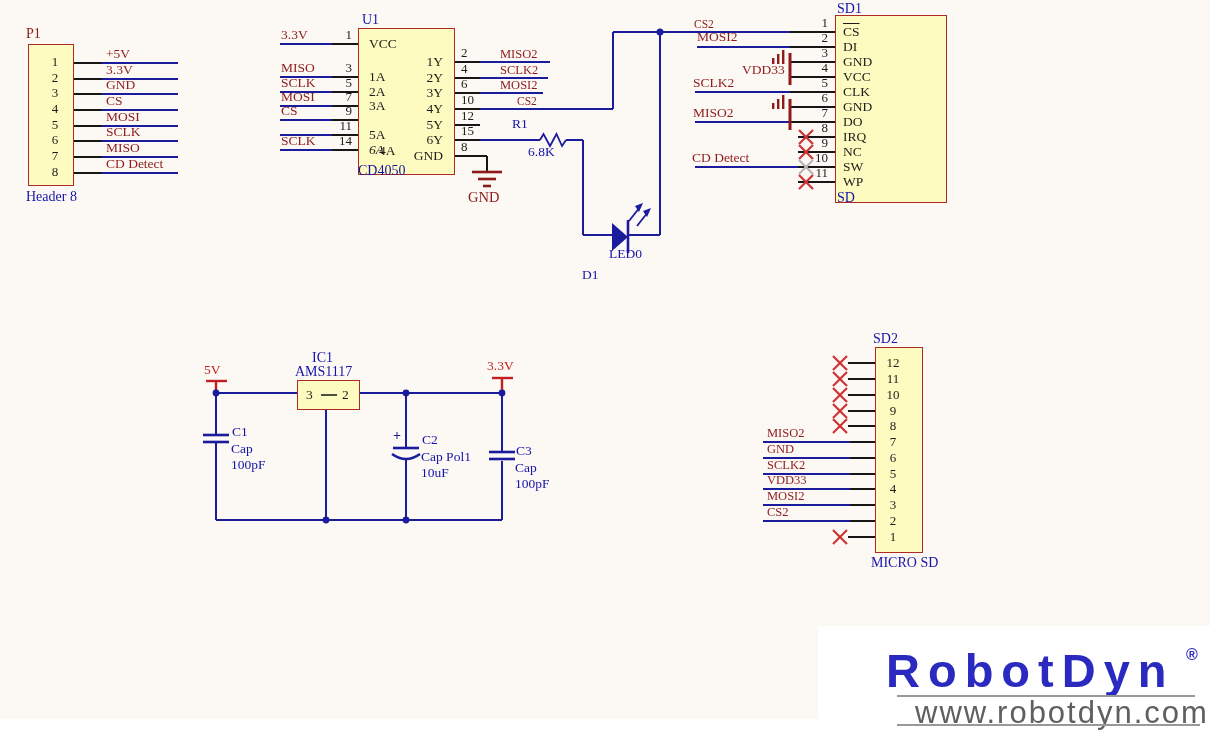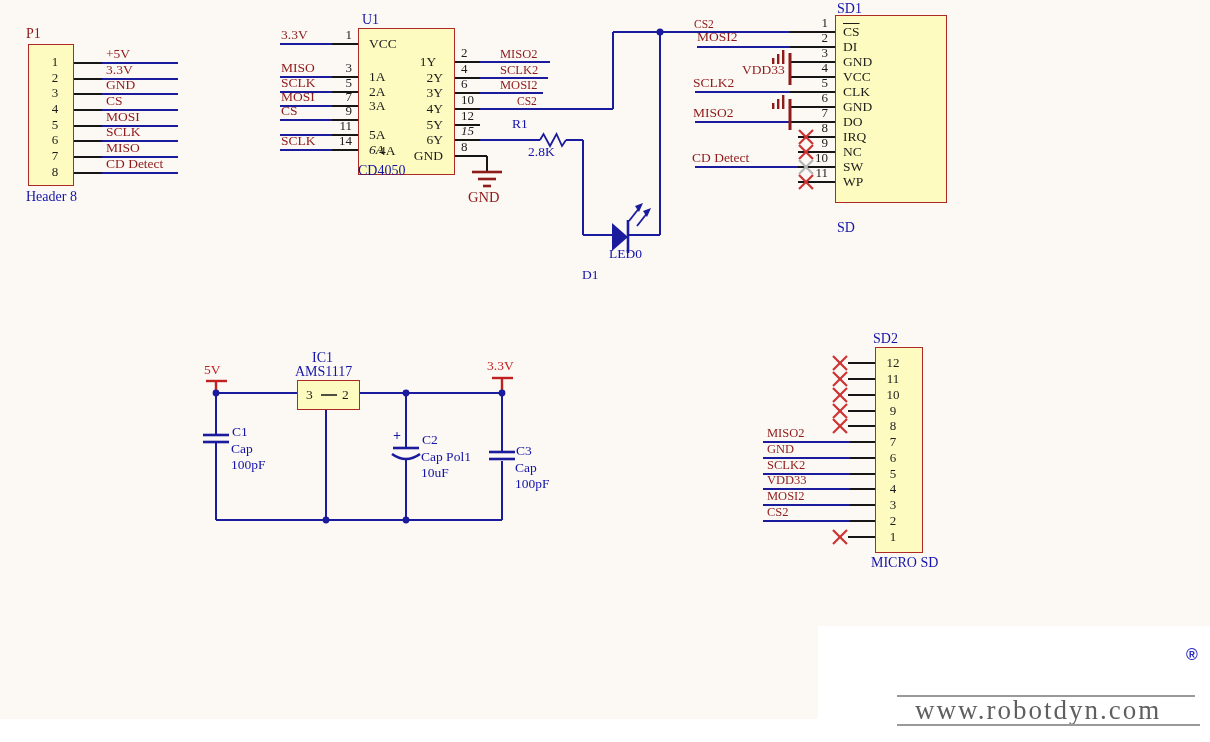--- a/index.html
+++ b/index.html
@@ -43,22 +43,22 @@
   .xr{stroke:var(--xred);stroke-width:2.2;fill:none;}
   .xg{stroke:var(--xgray);stroke-width:2.2;fill:none;}
   .dot{fill:var(--wire);}
   .ledf{fill:var(--wire);}
   .ico{fill:var(--gndred);}
   .dash{stroke:#222;stroke-width:1.6;}
   
   .brand{position:absolute;z-index:3;font-family:"Liberation Sans","DejaVu Sans",sans-serif;
     font-weight:800;font-size:47px;letter-spacing:8px;color:var(--logoblue);}
   .regmark{position:absolute;z-index:3;font-family:"Liberation Sans",sans-serif;font-size:16px;font-weight:bold;color:var(--logoblue);}
-  .logourl{position:absolute;z-index:3;font-family:Liberation Serif, serif;
-    font-size:27px;letter-spacing:2px;color:var(--logogray);}
+  .logourl{position:absolute;z-index:3;font-family:Liberation Sans, sans-serif;
+    font-size:31px;letter-spacing:2px;color:var(--logogray);}
   .logoline{position:absolute;z-index:3;height:2px;background:#999;}
 </style>
 </head>
 <body>
 
 <div id="canvas">
 
   <div class="white-block" style="left:818px;top:626px;width:392px;height:116px;"></div>
   <div class="white-block" style="left:0;top:719px;width:1210px;height:23px;"></div>
 
@@ -291,47 +291,47 @@
   <span class="t net" style="left:281px;top:89px;">MOSI</span>
   <span class="t net" style="left:281px;top:103px;">CS</span>
   <span class="t net" style="left:281px;top:133px;">SCLK</span>
   <span class="t pn" style="left:369px;top:36px;">VCC</span>
   <span class="t pn" style="left:369px;top:69px;">1A</span>
   <span class="t pn" style="left:369px;top:84px;">2A</span>
   <span class="t pn" style="left:369px;top:98px;">3A</span>
   <span class="t pn" style="left:379px;top:112px;margin-top:31px;">4A</span>
   <span class="t pn" style="left:369px;top:127px;">5A</span>
   <span class="t pn" style="left:369px;top:142px;font-style:italic;">6A</span>
-  <span class="t pn ar" style="left:413px;top:54px;width:30px;text-align:center;">1Y</span>
+  <span class="t pn ar" style="left:413px;top:54px;width:30px;">1Y</span>
   <span class="t pn ar" style="left:413px;top:70px;width:30px;">2Y</span>
   <span class="t pn ar" style="left:413px;top:85px;width:30px;">3Y</span>
   <span class="t pn ar" style="left:413px;top:101px;width:30px;">4Y</span>
   <span class="t pn ar" style="left:413px;top:117px;width:30px;">5Y</span>
   <span class="t pn ar" style="left:413px;top:132px;width:30px;">6Y</span>
   <span class="t pn ar" style="left:405px;top:148px;width:38px;">GND</span>
   <span class="t num" style="left:461px;top:45px;">2</span>
   <span class="t num" style="left:461px;top:61px;">4</span>
   <span class="t num" style="left:461px;top:76px;">6</span>
   <span class="t num" style="left:461px;top:92px;">10</span>
   <span class="t num" style="left:461px;top:108px;">12</span>
-  <span class="t num" style="left:461px;top:123px;font-style:italic;">15</span>
+  <span class="t num" style="left:461px;top:123px;">15</span>
   <span class="t num" style="left:461px;top:139px;">8</span>
   <span class="t net net12" style="left:500px;top:47px;">MISO2</span>
   <span class="t net net12" style="left:500px;top:63px;">SCLK2</span>
   <span class="t net net12" style="left:500px;top:78px;">MOSI2</span>
   <span class="t net net11" style="left:517px;top:95px;">CS2</span>
   <span class="t gndlbl" style="left:468px;top:189px;">GND</span>
 
   <span class="t val" style="left:512px;top:116px;">R1</span>
-  <span class="t val" style="left:528px;top:144px;">2.8K</span>
+  <span class="t val" style="left:528px;top:144px;">6.8K</span>
   <span class="t val" style="left:609px;top:246px;">LED0</span>
   <span class="t val" style="left:582px;top:267px;">D1</span>
 
   <span class="t ref" style="left:837px;top:1px;">SD1</span>
-  <span class="t ref" style="left:837px;top:220px;">SD</span>
+  <span class="t ref" style="left:837px;top:190px;">SD</span>
   <span class="t num ar" style="left:802px;top:15px;width:26px;">1</span>
   <span class="t num ar" style="left:802px;top:30px;width:26px;">2</span>
   <span class="t num ar" style="left:802px;top:45px;width:26px;">3</span>
   <span class="t num ar" style="left:802px;top:60px;width:26px;">4</span>
   <span class="t num ar" style="left:802px;top:75px;width:26px;">5</span>
   <span class="t num ar" style="left:802px;top:90px;width:26px;">6</span>
   <span class="t num ar" style="left:802px;top:105px;width:26px;">7</span>
   <span class="t num ar" style="left:802px;top:120px;width:26px;">8</span>
   <span class="t num ar" style="left:802px;top:135px;width:26px;">9</span>
   <span class="t num ar" style="left:802px;top:150px;width:26px;">10</span>
@@ -385,18 +385,19 @@
   <span class="t num ac" style="left:883px;top:497px;width:20px;">3</span>
   <span class="t num ac" style="left:883px;top:513px;width:20px;">2</span>
   <span class="t num ac" style="left:883px;top:529px;width:20px;">1</span>
   <span class="t net net12" style="left:767px;top:426px;">MISO2</span>
   <span class="t net net12" style="left:767px;top:442px;">GND</span>
   <span class="t net net12" style="left:767px;top:458px;">SCLK2</span>
   <span class="t net net12" style="left:767px;top:473px;">VDD33</span>
   <span class="t net net12" style="left:767px;top:489px;">MOSI2</span>
   <span class="t net net12" style="left:767px;top:505px;">CS2</span>
 
+  <span class="brand" style="left:886px;top:643px;">RobotDyn</span>
   <span class="regmark" style="left:1186px;top:646px;">®</span>
   <div class="logoline" style="left:897px;top:695px;width:298px;"></div>
   <span class="logourl" style="left:915px;top:695px;">www.robotdyn.com</span>
   <div class="logoline" style="left:897px;top:724px;width:303px;"></div>
 
 </div>
 
 </body></html>

